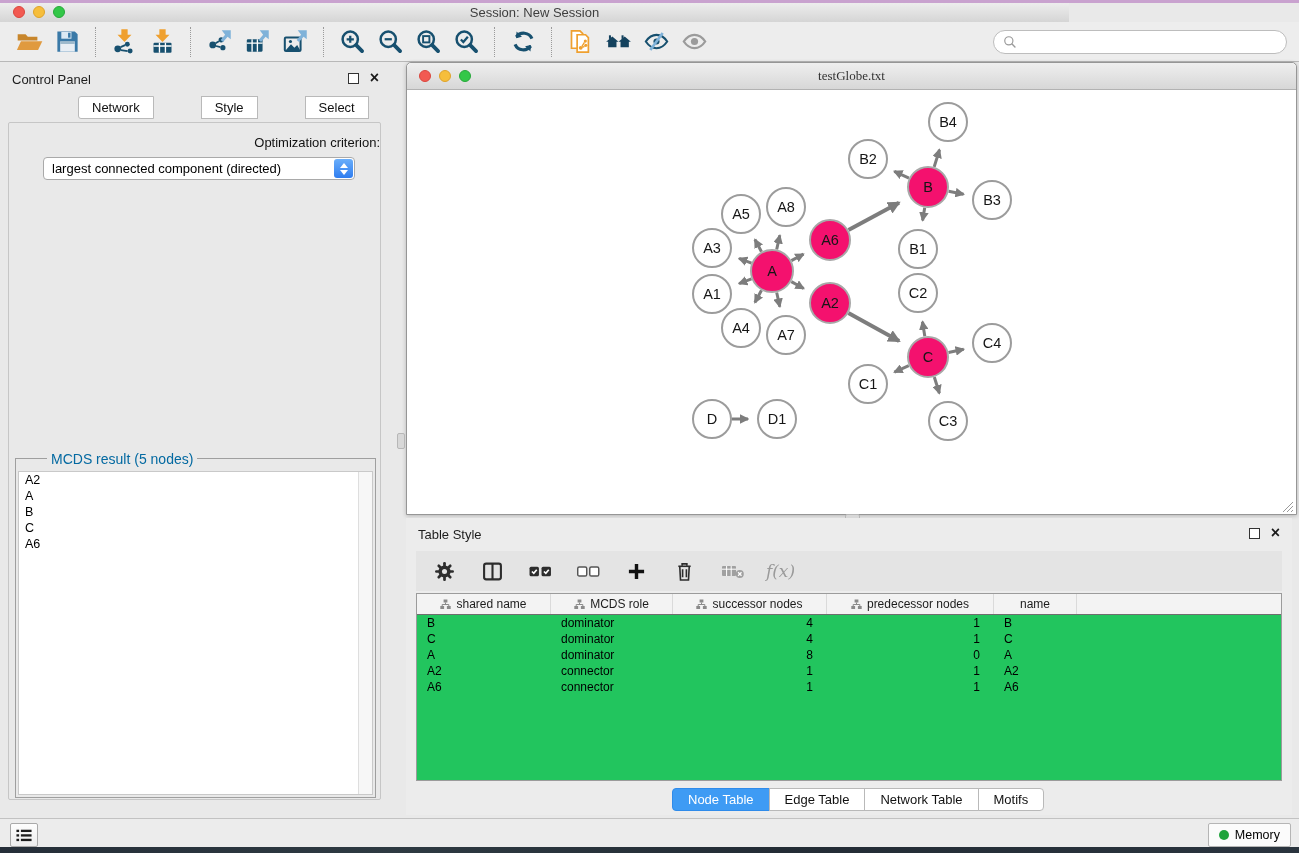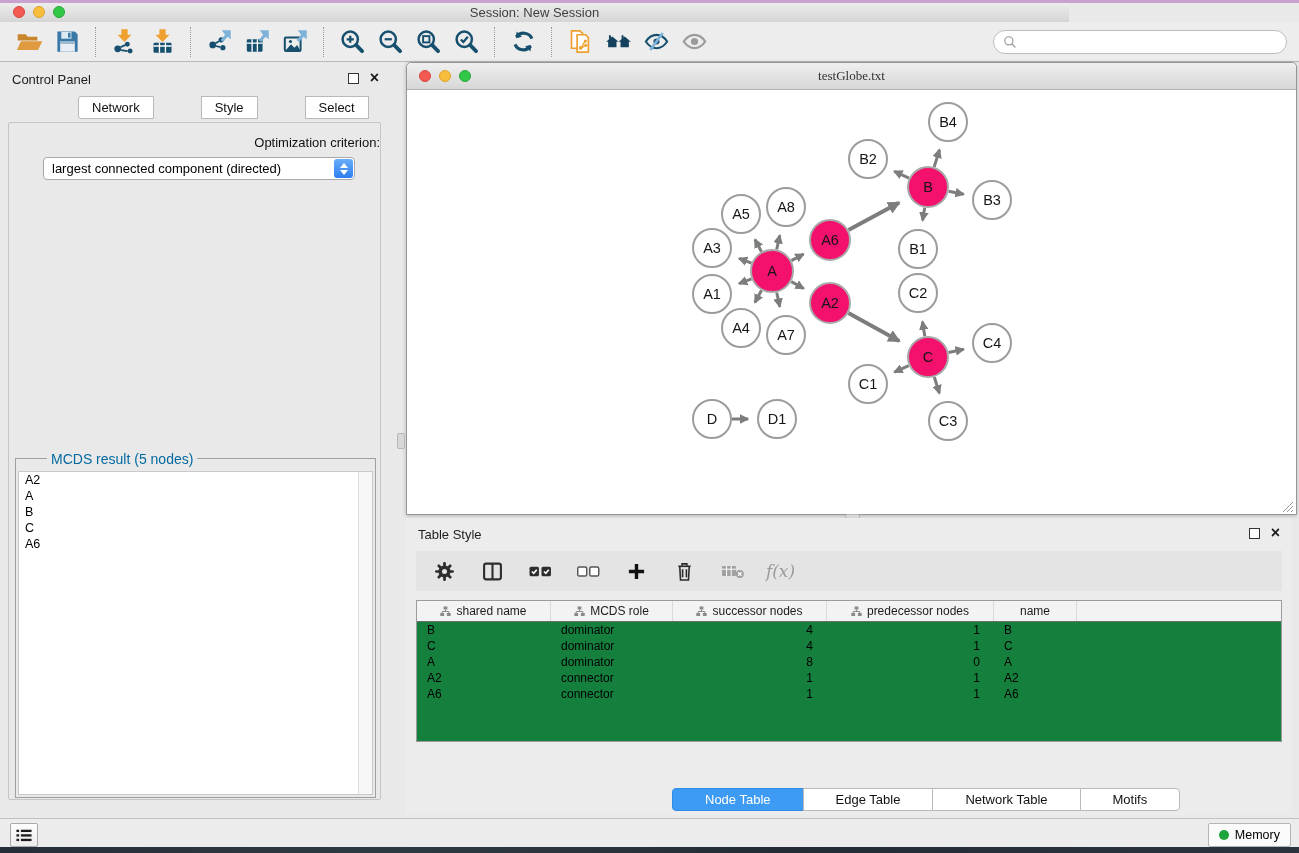--- a/index.html
+++ b/index.html
@@ -68,31 +68,31 @@
   #resize-grip{position:absolute;right:2px;bottom:2px;}
   .split-handle{position:absolute;background:#d8d8d8;border:1px solid #b7b7b7;border-radius:2px;}
   #v-handle{left:397px;top:433px;width:6px;height:14px;}
   #h-handle{left:845px;top:514px;width:13px;height:5px;}
   
   #table-panel{position:absolute;left:406px;top:518px;width:886px;height:297px;background:#ececec;}
   #tp-toolbar{position:absolute;left:10px;top:33px;width:866px;height:40px;background:#e4e4e4;
               display:flex;align-items:center;padding-left:10px;box-sizing:border-box;gap:11px;}
   .tpbtn{width:37px;height:30px;display:flex;align-items:center;justify-content:center;flex:0 0 auto;}
   .fx{font-family:"DejaVu Serif",serif;font-style:italic;font-size:17px;color:#9a9a9a;}
-  #tbl{position:absolute;left:10px;top:82px;width:866px;height:142px;background:#15803d;border:1px solid #9b9b9b;
+  #tbl{position:absolute;left:10px;top:75px;width:866px;height:188px;background:#22c55e;border:1px solid #9b9b9b;
        box-sizing:border-box;overflow:hidden;}
   #tbl-head{display:flex;border-bottom:1px solid #6e6e6e;background:#f3f3f3;}
   .th{display:flex;align-items:center;justify-content:center;gap:5px;height:20px;box-sizing:border-box;
       border-right:1px solid #dadada;font-size:12px;color:#1c1c1c;background:#f3f3f3;}
   .trow{display:flex;}
   .td{height:16px;line-height:16px;font-size:12px;color:#000;box-sizing:border-box;white-space:nowrap;overflow:hidden;}
   .td.left{padding-left:10px;text-align:left;}
   .td.right{padding-right:14px;text-align:right;}
   #tp-tabs{position:absolute;left:266px;top:270px;}
-  .seg2{height:21px;line-height:21px;padding:0 32px;background:#fff;border:1px solid #b9b9b9;font-size:13px;color:#111;margin-left:-1px;}
+  .seg2{height:21px;line-height:21px;padding:0 15px;background:#fff;border:1px solid #b9b9b9;font-size:13px;color:#111;margin-left:-1px;}
   .seg2:first-child{border-radius:4px 0 0 4px;margin-left:0;}
   .seg2:last-child{border-radius:0 4px 4px 0;}
   .seg2.active{background:#3e9bf4;border-color:#2f8bea;color:#fff;}
   
   #status-bar{position:absolute;left:0;top:818px;width:1299px;height:29px;background:#ececec;border-top:1px solid #c2c2c2;}
   #list-button{position:absolute;left:10px;top:4px;width:26px;height:22px;background:linear-gradient(#fdfdfd,#ededed);
                border:1px solid #a9a9a9;border-radius:2px;display:flex;align-items:center;justify-content:center;}
   #memory-button{position:absolute;right:8px;top:4px;height:22px;background:#fbfbfb;border:1px solid #b5b5b5;
                  border-radius:2px;display:flex;align-items:center;gap:6px;padding:0 10px;font-size:12.5px;color:#000;}
   #memory-dot{width:10px;height:10px;border-radius:50%;background:#1fa33c;}

